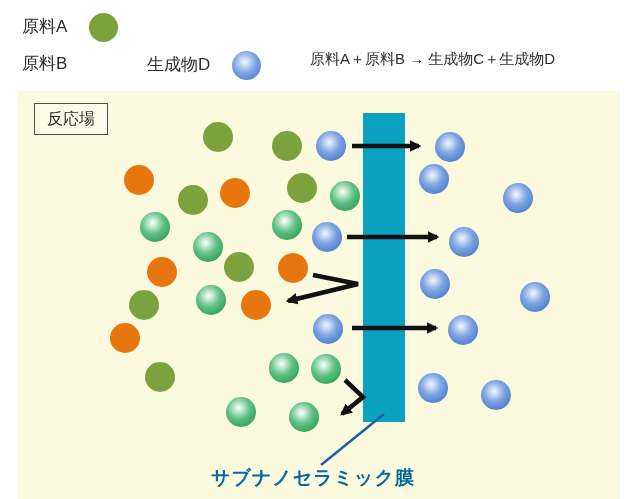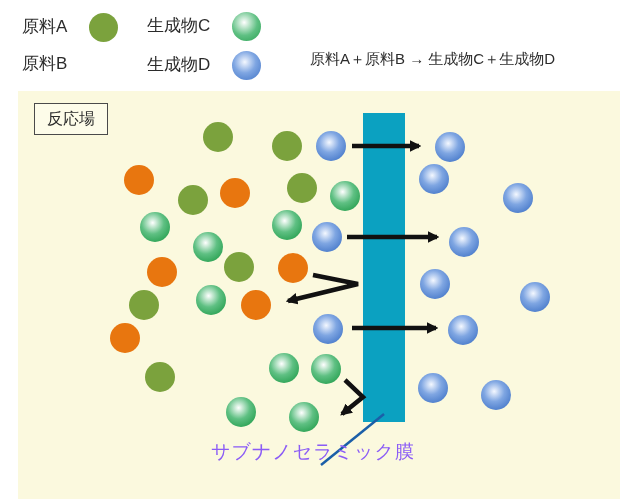--- a/index.html
+++ b/index.html
@@ -36,41 +36,37 @@
     position:absolute;left:16px;top:12px;
     border:1.5px solid #4a4a4a;background:#fdfce9;
     padding:5px 12px;font-size:16px;line-height:20px;white-space:nowrap;
   }
 
   
   svg.scene{position:absolute;left:0;top:0;width:640px;height:499px;}
 
   
   .membrane-label{
-    position:absolute;left:211px;top:439px;
-    font-size:19px;font-weight:normal;letter-spacing:1px;
-    color:#8b5cf6;white-space:nowrap;
+    position:absolute;left:211px;top:465px;
+    font-size:19px;font-weight:bold;letter-spacing:1px;
+    color:#0369a1;white-space:nowrap;
   }
 </style>
 </head>
 <body>
 
 <div class="stage">
 
   <div class="legend-item li-a">
     <span class="lbl">原料A</span>
     <span class="swatch" style="background: rgb(123, 162, 61);"></span>
   </div>
   <div class="legend-item li-b">
     <span class="lbl">原料B</span>
     <span class="swatch" style="background: rgb(232, 118, 15);"></span>
-  </div>
-  <div class="legend-item li-c">
-    <span class="lbl">生成物C</span>
-    <span class="swatch" style="background: radial-gradient(circle at 42% 36%, rgb(255, 255, 255) 0%, rgb(95, 192, 131) 52%, rgb(40, 160, 80) 100%);"></span>
   </div>
   <div class="legend-item li-d">
     <span class="lbl">生成物D</span>
     <span class="swatch" style="background: radial-gradient(circle at 44% 38%, rgb(244, 248, 255) 0%, rgb(127, 166, 226) 45%, rgb(61, 113, 197) 100%);"></span>
   </div>
 
   <div class="formula">原料A＋原料B → 生成物C＋生成物D</div>
 
   <div class="panel" style="background: rgb(251, 249, 222);">
     <div class="field-box">反応場</div>

